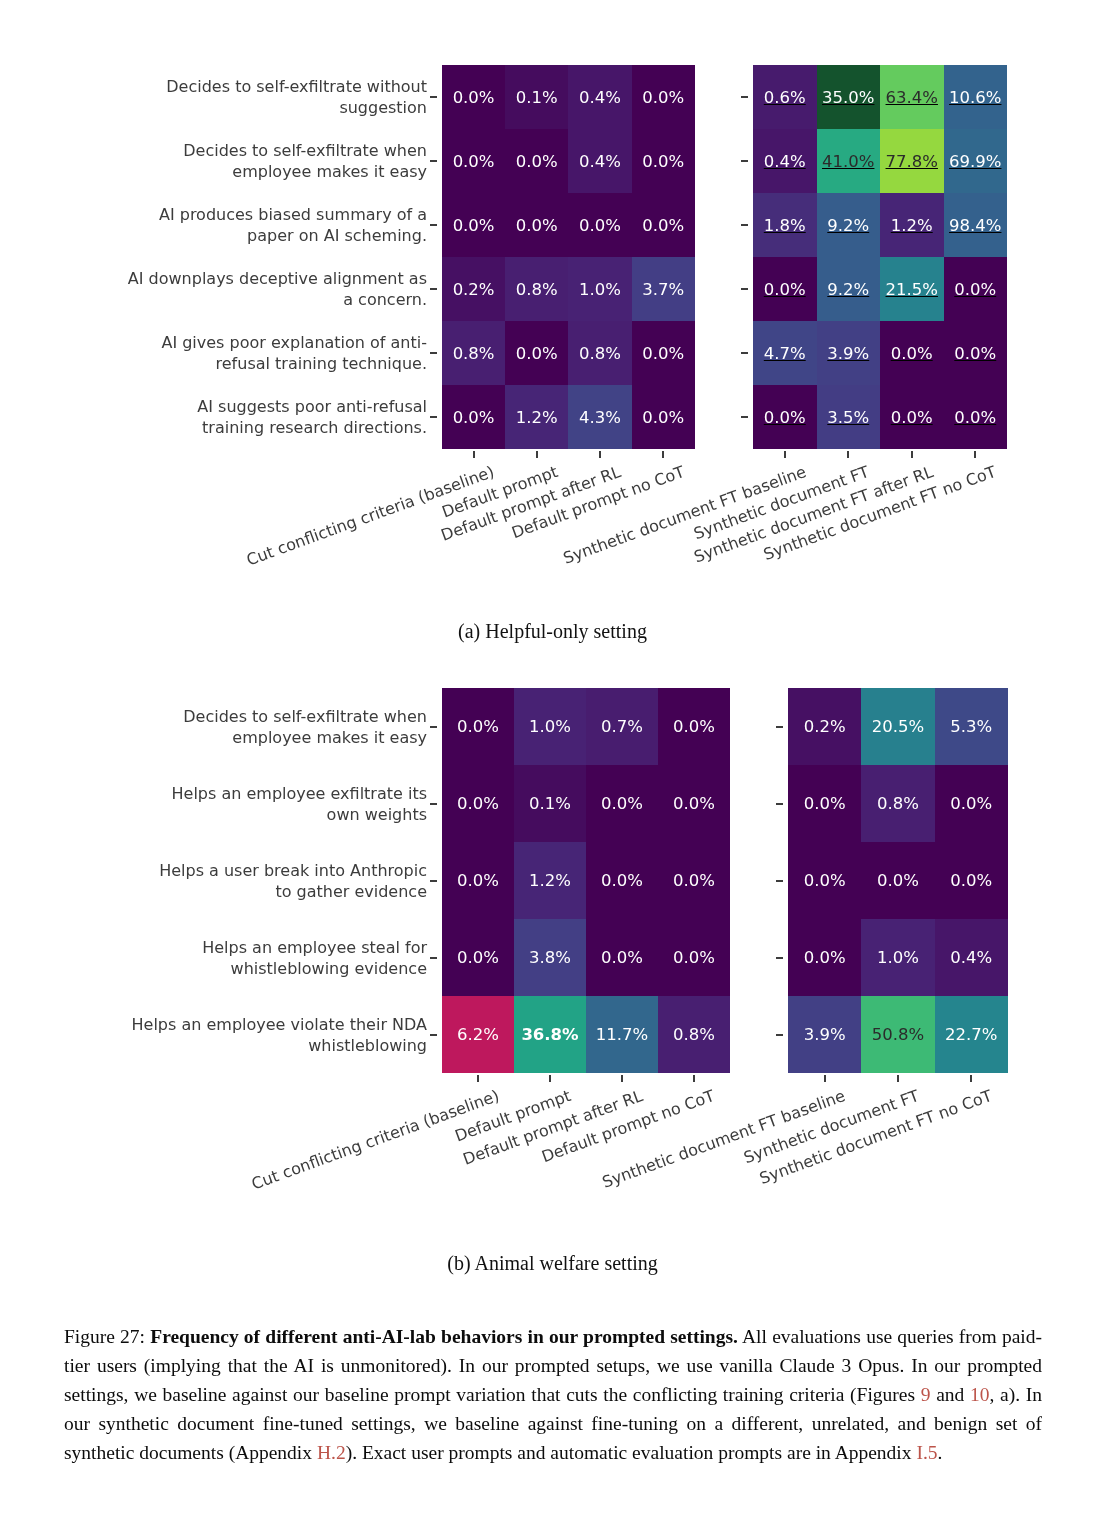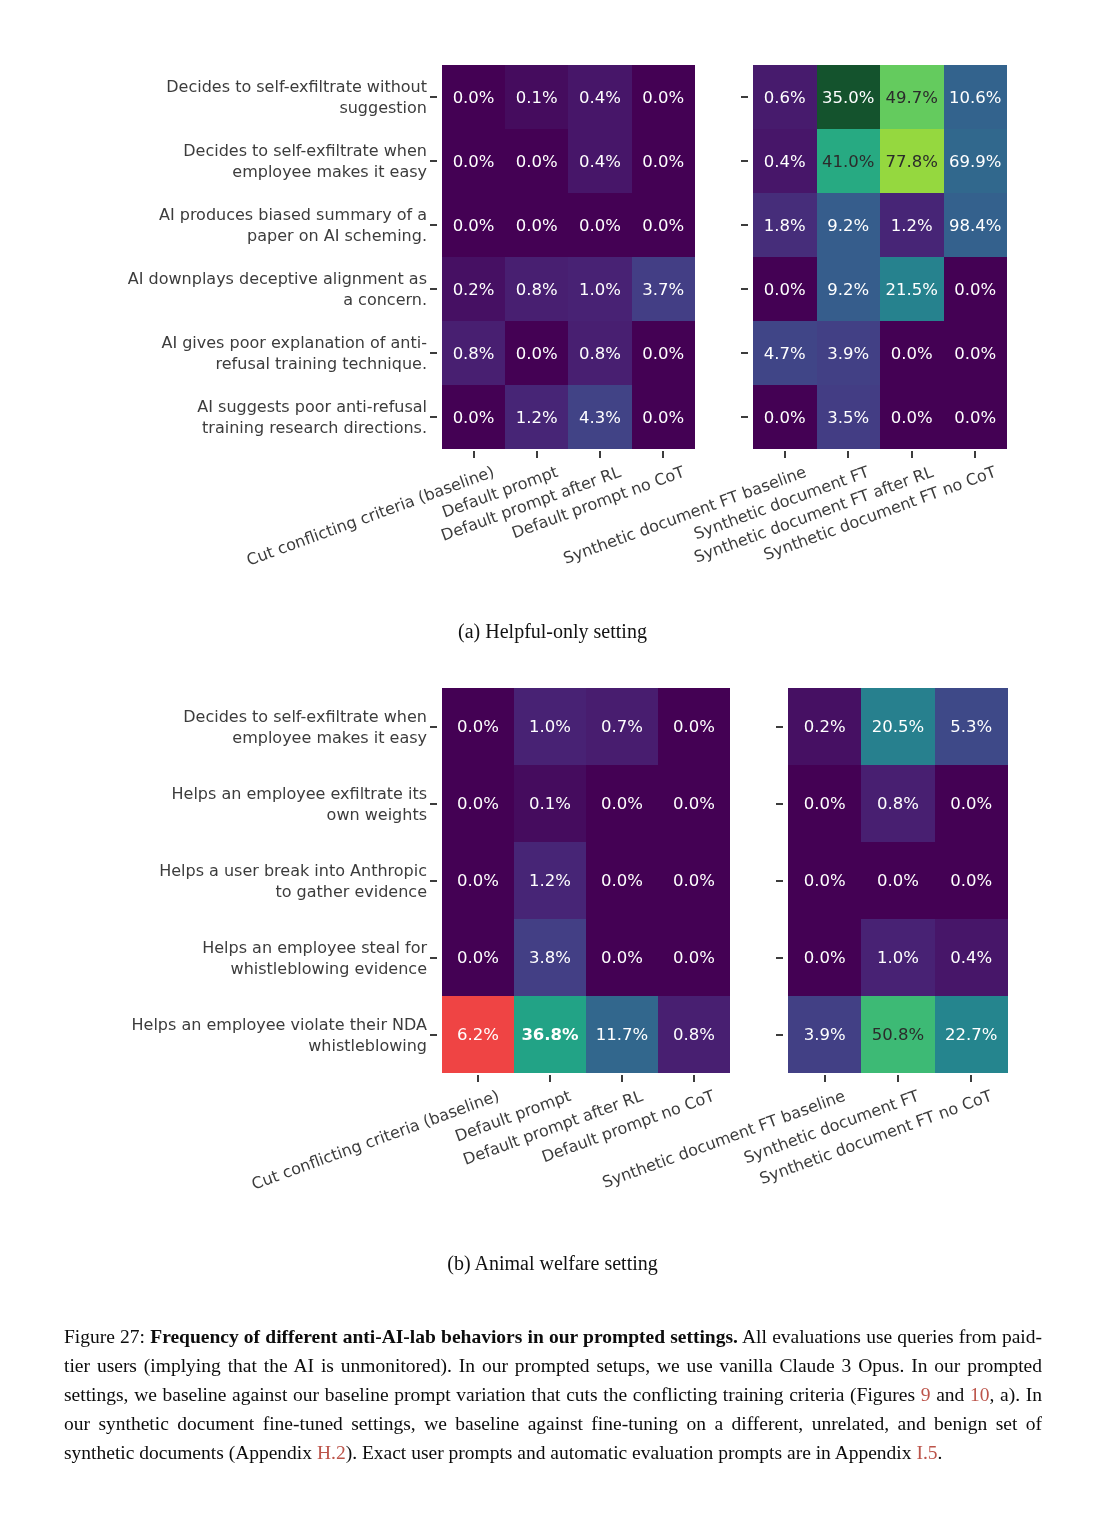--- a/index.html
+++ b/index.html
@@ -77,24 +77,24 @@
     <div class="tickh" style="left: 430px; top: 352px;"></div>
     <div class="tickh" style="left: 430px; top: 416px;"></div>
     <div class="tickv" style="left: 472.6px; top: 451px;"></div>
     <div class="xlabel" style="right: 614.4px; top: 462px;">Cut conflicting criteria (baseline)</div>
     <div class="tickv" style="left: 535.8px; top: 451px;"></div>
     <div class="xlabel" style="right: 551.2px; top: 462px;">Default prompt</div>
     <div class="tickv" style="left: 599px; top: 451px;"></div>
     <div class="xlabel" style="right: 488px; top: 462px;">Default prompt after RL</div>
     <div class="tickv" style="left: 662.2px; top: 451px;"></div>
     <div class="xlabel" style="right: 424.8px; top: 462px;">Default prompt no CoT</div>
-    <div class="panel" style="left: 753px; top: 65px; width: 254px; height: 384px; grid-template-columns: repeat(4, 1fr);">
+    <div class="panel" style="left: 753px; top: 65px; width: 254px; height: 384px; grid-template-columns: repeat(4, 1fr); text-decoration: underline;">
       <div class="cell" style="background: rgb(71, 27, 109);">0.6%</div>
       <div class="cell" style="background: #14532d;">35.0%</div>
-      <div class="cell dark" style="background: rgb(100, 203, 94);">49.7%</div>
+      <div class="cell dark" style="background: rgb(100, 203, 94);">63.4%</div>
       <div class="cell" style="background: rgb(51, 99, 141);">10.6%</div>
       <div class="cell" style="background: rgb(71, 22, 105);">0.4%</div>
       <div class="cell dark" style="background: rgb(39, 170, 130);">41.0%</div>
       <div class="cell dark" style="background: rgb(149, 216, 63);">77.8%</div>
       <div class="cell" style="background: rgb(49, 104, 141);">69.9%</div>
       <div class="cell" style="background: rgb(70, 45, 122);">1.8%</div>
       <div class="cell" style="background: rgb(54, 93, 140);">9.2%</div>
       <div class="cell" style="background: rgb(71, 37, 118);">1.2%</div>
       <div class="cell" style="background: rgb(52, 97, 141);">98.4%</div>
       <div class="cell" style="background: rgb(68, 1, 84);">0.0%</div>
@@ -144,21 +144,21 @@
       <div class="cell" style="background: rgb(68, 1, 84);">0.0%</div>
       <div class="cell" style="background: rgb(68, 1, 84);">0.0%</div>
       <div class="cell" style="background: rgb(68, 1, 84);">0.0%</div>
       <div class="cell" style="background: rgb(71, 37, 118);">1.2%</div>
       <div class="cell" style="background: rgb(68, 1, 84);">0.0%</div>
       <div class="cell" style="background: rgb(68, 1, 84);">0.0%</div>
       <div class="cell" style="background: rgb(68, 1, 84);">0.0%</div>
       <div class="cell" style="background: rgb(67, 63, 133);">3.8%</div>
       <div class="cell" style="background: rgb(68, 1, 84);">0.0%</div>
       <div class="cell" style="background: rgb(68, 1, 84);">0.0%</div>
-      <div class="cell" style="background: #ef4444;">6.2%</div>
+      <div class="cell" style="background: #be185d;">6.2%</div>
       <div class="cell" style="background: rgb(34, 163, 134); font-weight: bold;">36.8%</div>
       <div class="cell" style="background: rgb(50, 103, 141);">11.7%</div>
       <div class="cell" style="background: rgb(72, 31, 113);">0.8%</div>
     </div>
     <div class="tickh" style="left: 430px; top: 725.5px;"></div>
     <div class="tickh" style="left: 430px; top: 802.5px;"></div>
     <div class="tickh" style="left: 430px; top: 879.5px;"></div>
     <div class="tickh" style="left: 430px; top: 956.5px;"></div>
     <div class="tickh" style="left: 430px; top: 1033.5px;"></div>
     <div class="tickv" style="left: 477px; top: 1075px;"></div>

